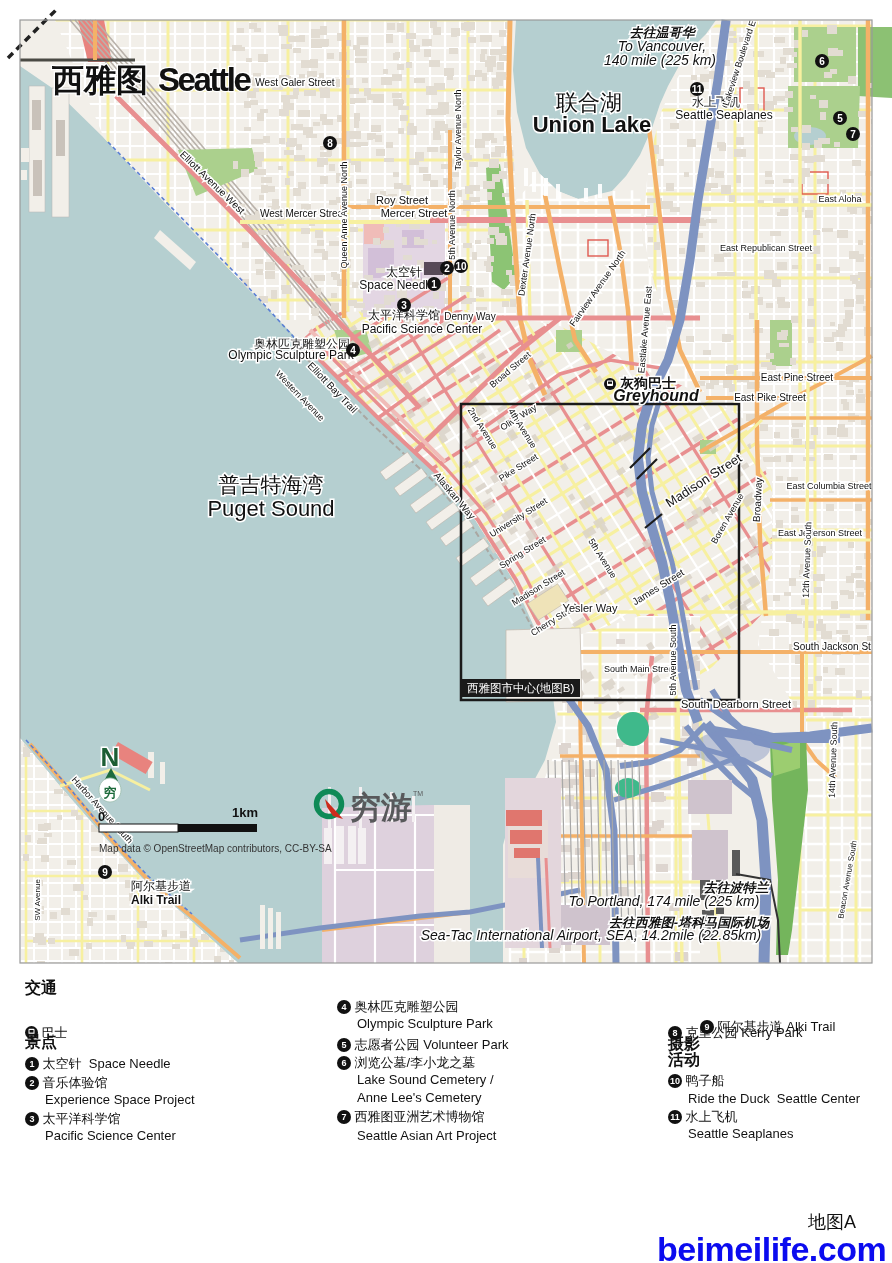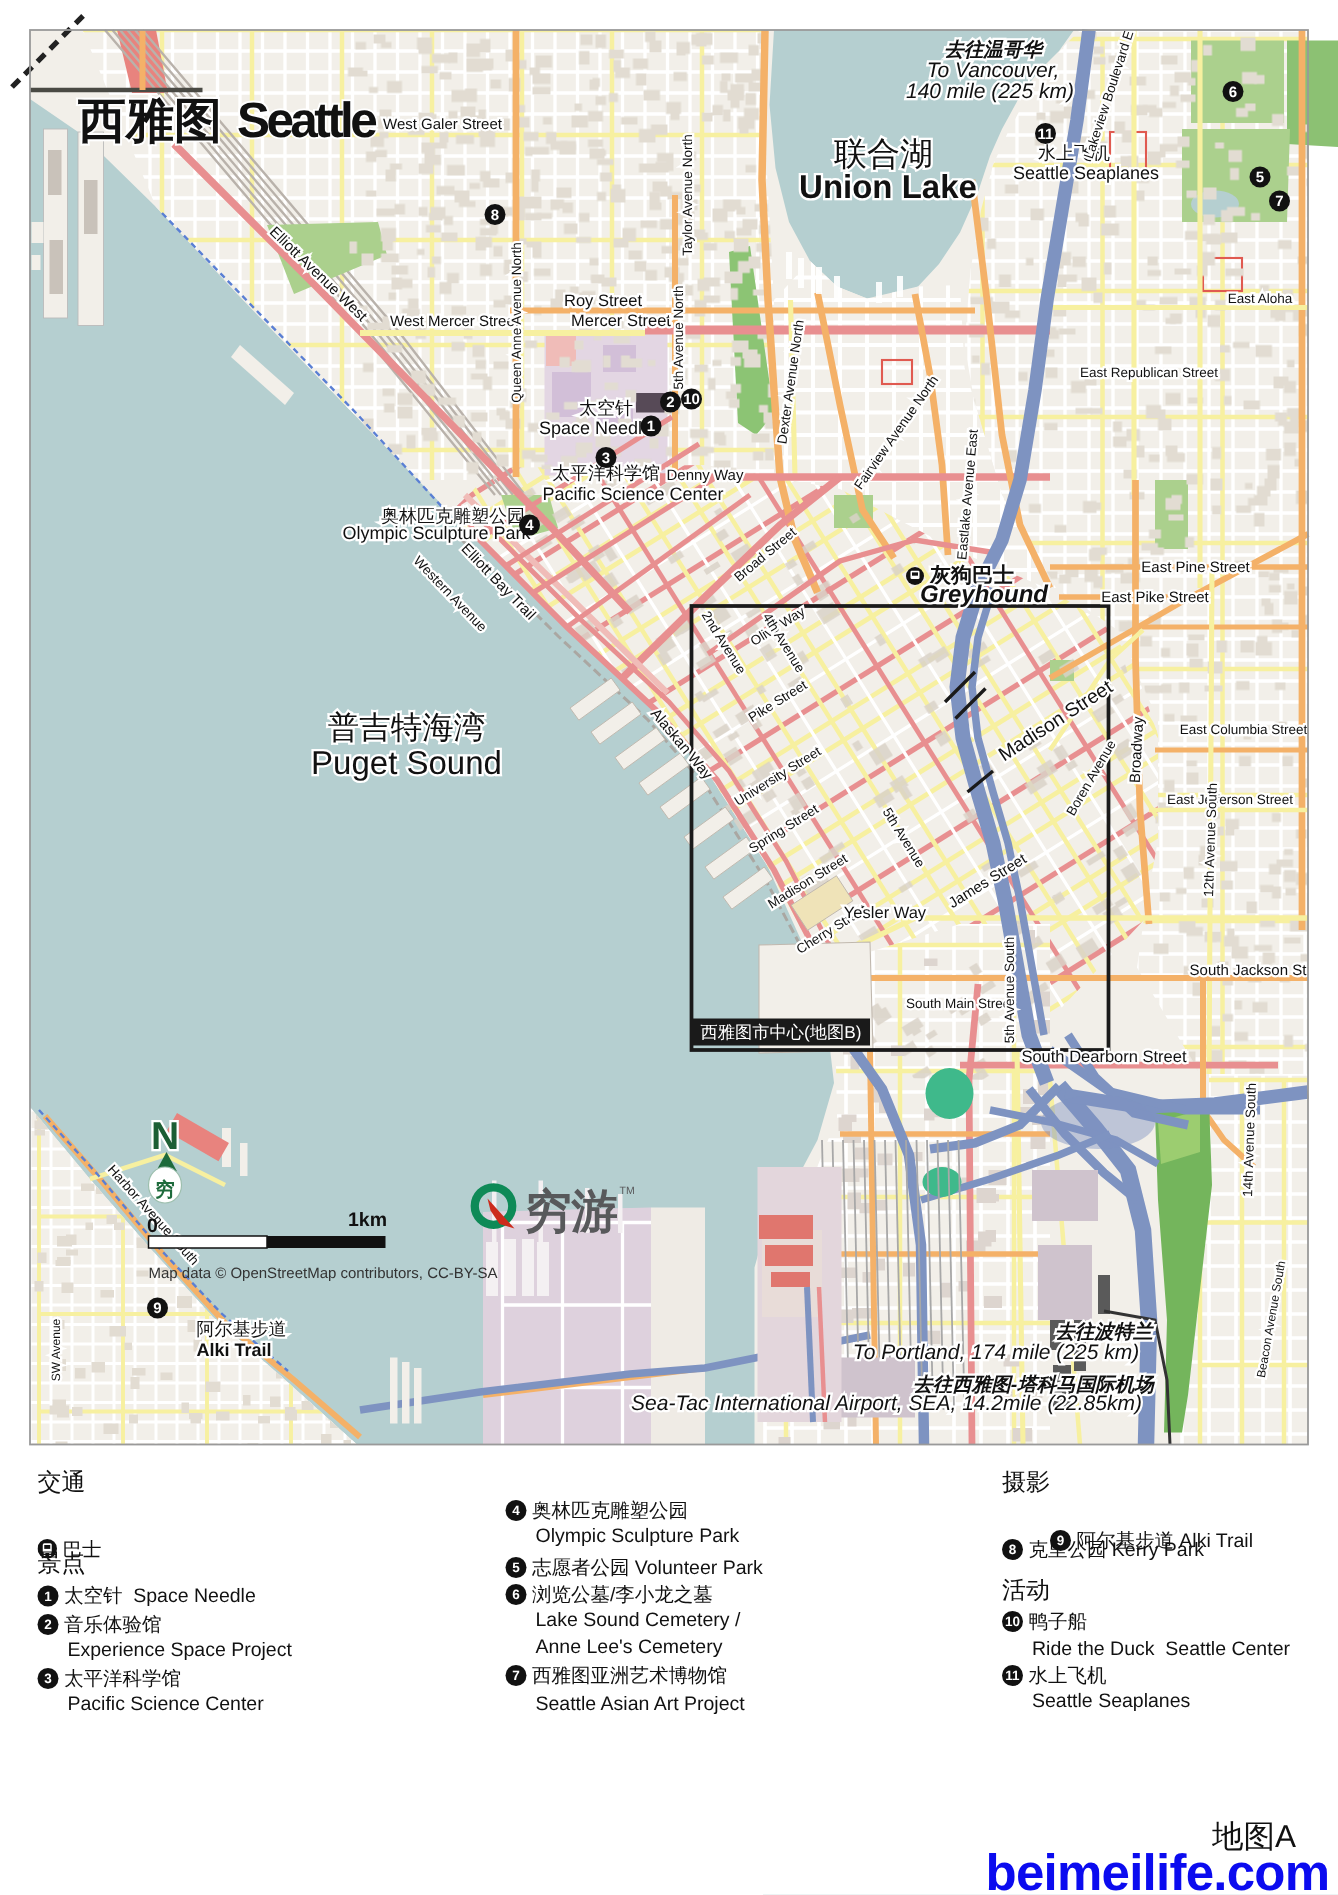--- a/index.html
+++ b/index.html
@@ -1,16 +1,16 @@
 <!DOCTYPE html>
 <html><head><meta charset="utf-8">
 <style>
 html,body{margin:0;padding:0;background:#fff;width:892px;height:1263px;overflow:hidden}
 body{font-family:"Liberation Sans",sans-serif;position:relative}
-.lh{position:absolute;font-size:16px;font-weight:normal;color:#111}
+.lh{position:absolute;font-size:16px;font-weight:bold;color:#111}
 .li{position:absolute;font-size:13px;color:#111;white-space:nowrap}
 .mk{display:inline-block;width:14px;height:14px;border-radius:50%;background:#111;color:#fff;font-size:9px;font-weight:bold;text-align:center;line-height:14px;vertical-align:1px}
 </style></head>
 <body>
 
 <svg width="892" height="1263" viewBox="0 0 892 1263">
     <defs>
       <clipPath id="cnw">
         <polygon points="55,20 104,138 230,270 300,342 340,312 470,316 516,316 516,200 510,90 512,20"></polygon>
       </clipPath>
@@ -2068,31 +2068,31 @@
 <div class="li" style="left:337px;top:1054px"><span class="mk">6</span> 浏览公墓/李小龙之墓</div>
 
 <div class="li" style="left:357px;top:1072px">Lake Sound Cemetery /</div>
 
 <div class="li" style="left:357px;top:1090px">Anne Lee's Cemetery</div>
 
 <div class="li" style="left:337px;top:1108px"><span class="mk">7</span> 西雅图亚洲艺术博物馆</div>
 
 <div class="li" style="left:357px;top:1128px">Seattle Asian Art Project</div>
 
-<div class="lh" style="left:668px;top:978px">摄影</div>
+<div class="lh" style="left:668px;top:1034px">摄影</div>
 
 <div class="li" style="left:668px;top:1024px"><span class="mk">8</span> 克里公园  Kerry Park</div>
 
 <div class="li" style="left:700px;top:1018px"><span class="mk">9</span> 阿尔基步道  Alki Trail</div>
 
 <div class="lh" style="left:668px;top:1050px">活动</div>
 
 <div class="li" style="left:668px;top:1072px"><span class="mk">10</span> 鸭子船</div>
 
 <div class="li" style="left:688px;top:1091px">Ride the Duck&nbsp;&nbsp;Seattle Center</div>
 
 <div class="li" style="left:668px;top:1108px"><span class="mk">11</span> 水上飞机</div>
 
 <div class="li" style="left:688px;top:1126px">Seattle Seaplanes</div>
 
-<div style="position:absolute;left:808px;top:1210px;font-size:21px;color:#111;font-family:'Liberation Sans',sans-serif">地图A</div>
+<div style="position:absolute;left:808px;top:1210px;font-size:18px;color:#111;font-family:'Liberation Sans',sans-serif">地图A</div>
 
 <div style="position:absolute;left:657px;top:1230px;font-size:34px;font-weight:bold;color:#0b0bef;font-family:'Liberation Sans',sans-serif;letter-spacing:-0.5px">beimeilife.com</div>
 
 </body></html>

